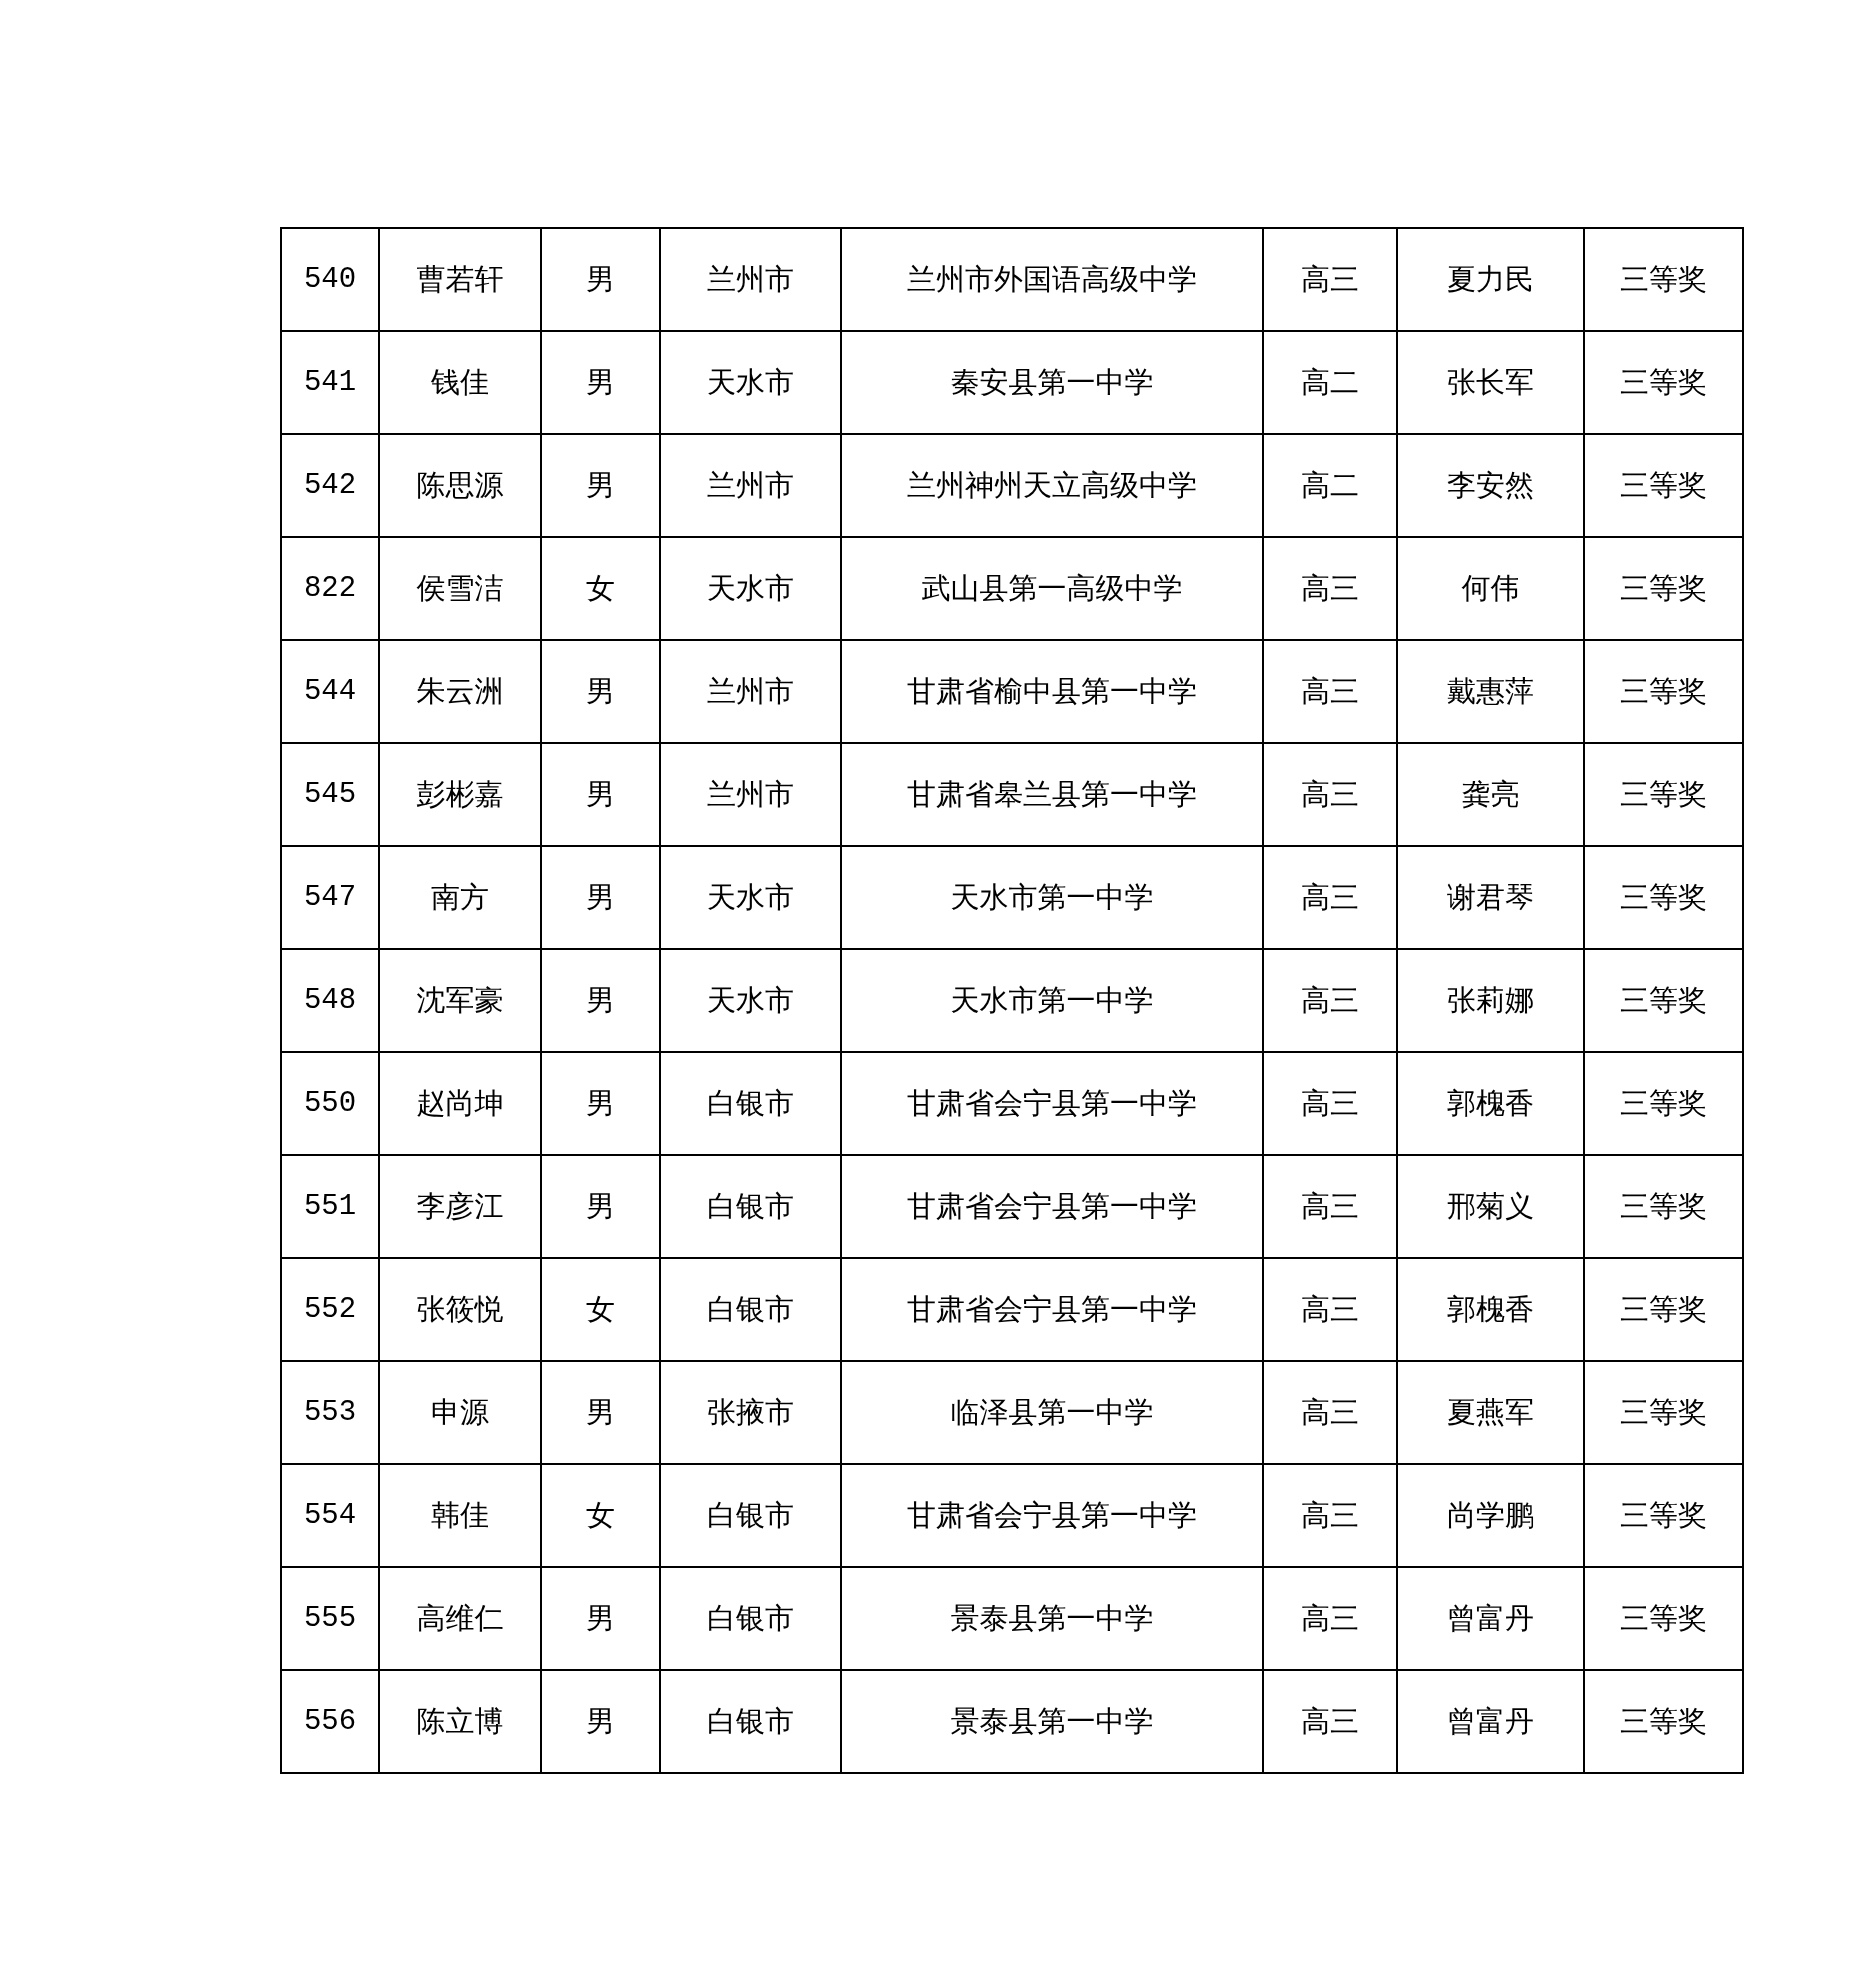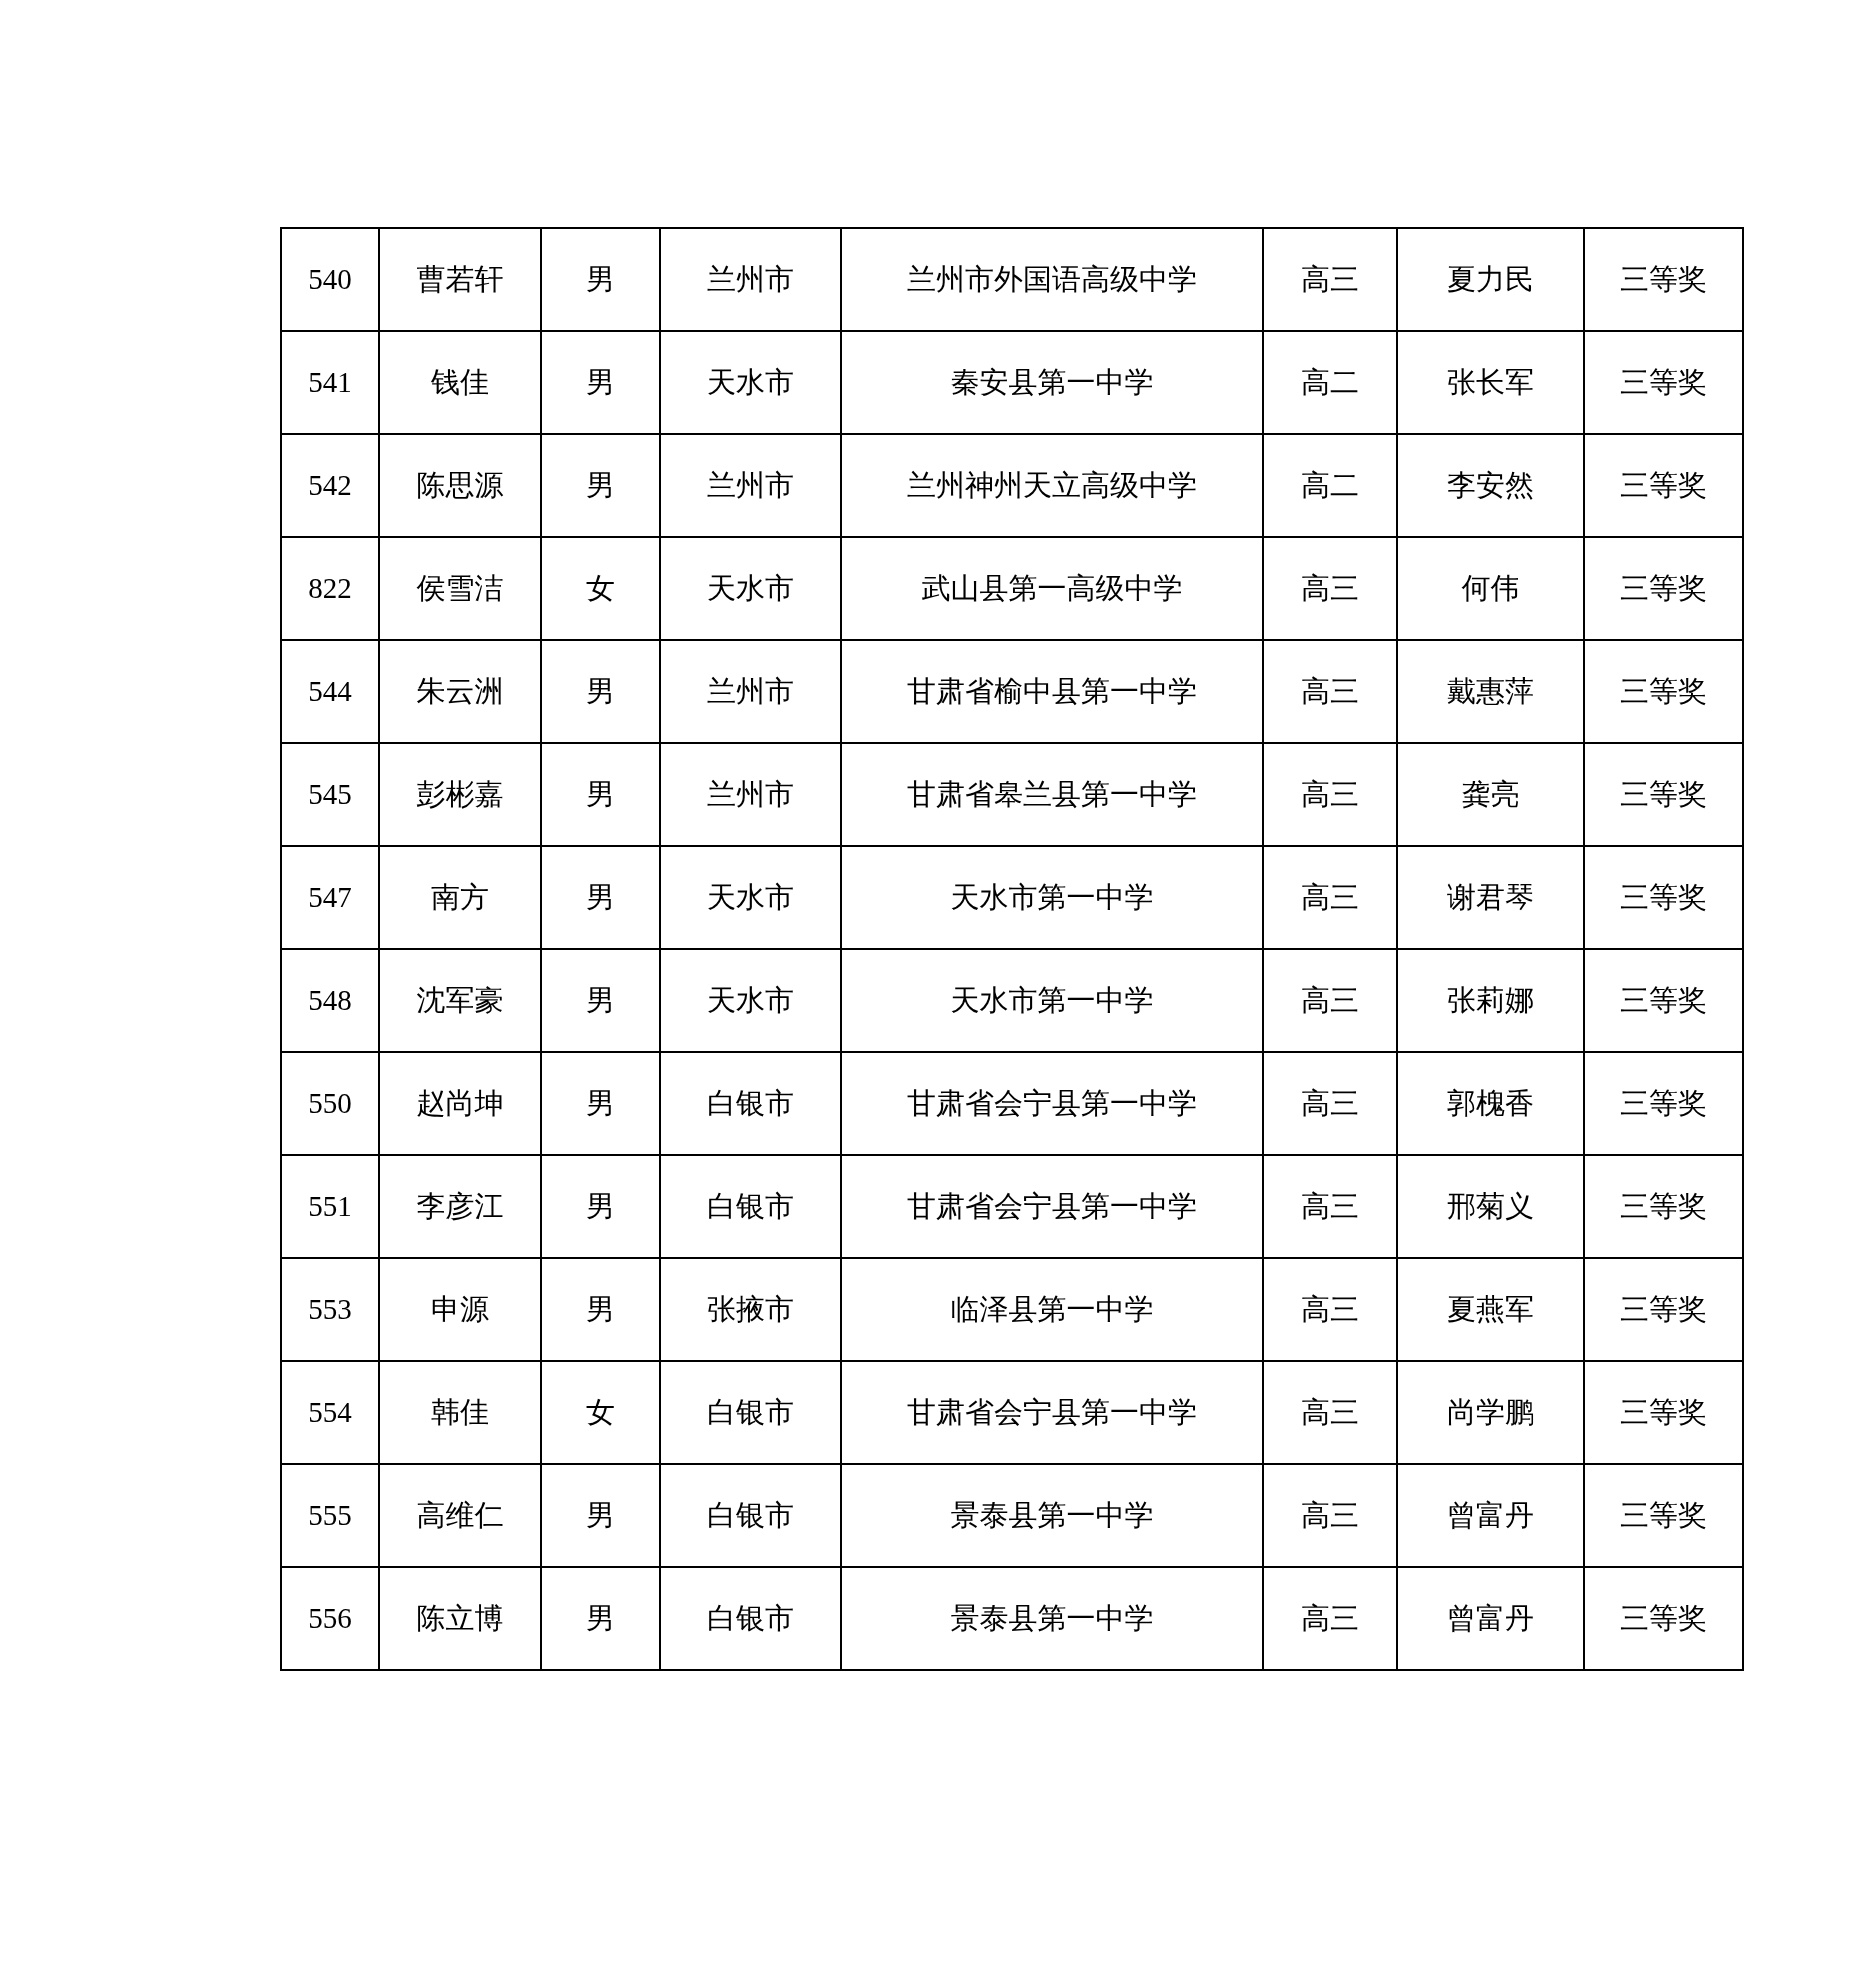--- a/index.html
+++ b/index.html
@@ -11,21 +11,21 @@
     font-family: "DejaVu Serif", "Liberation Serif", serif;
     color: #000;
   }
   table.awards td {
     border: 2.4px solid #000;
     height: 101px;
     text-align: center; vertical-align: middle;
     font-size: 29px; line-height: 1; padding: 0;
     white-space: nowrap; overflow: hidden;
   }
-  td.num { font-family: Liberation Serif, serif; font-size: 31px; }
+  td.num { font-family: Liberation Mono, monospace; font-size: 31px; }
 </style>
 </head>
 <body>
 
 <div class="page">
   <table class="awards">
     <colgroup>
       <col style="width:98px">
       <col style="width:162px">
       <col style="width:119px">
@@ -130,20 +130,30 @@
           <td class="num">551</td>
           <td>李彦江</td>
           <td>男</td>
           <td>白银市</td>
           <td>甘肃省会宁县第一中学</td>
           <td>高三</td>
           <td>邢菊义</td>
           <td>三等奖</td>
         </tr>
         <tr>
+          <td class="num">552</td>
+          <td>张筱悦</td>
+          <td>女</td>
+          <td>白银市</td>
+          <td>甘肃省会宁县第一中学</td>
+          <td>高三</td>
+          <td>郭槐香</td>
+          <td>三等奖</td>
+        </tr>
+        <tr>
           <td class="num">553</td>
           <td>申源</td>
           <td>男</td>
           <td>张掖市</td>
           <td>临泽县第一中学</td>
           <td>高三</td>
           <td>夏燕军</td>
           <td>三等奖</td>
         </tr>
         <tr>

